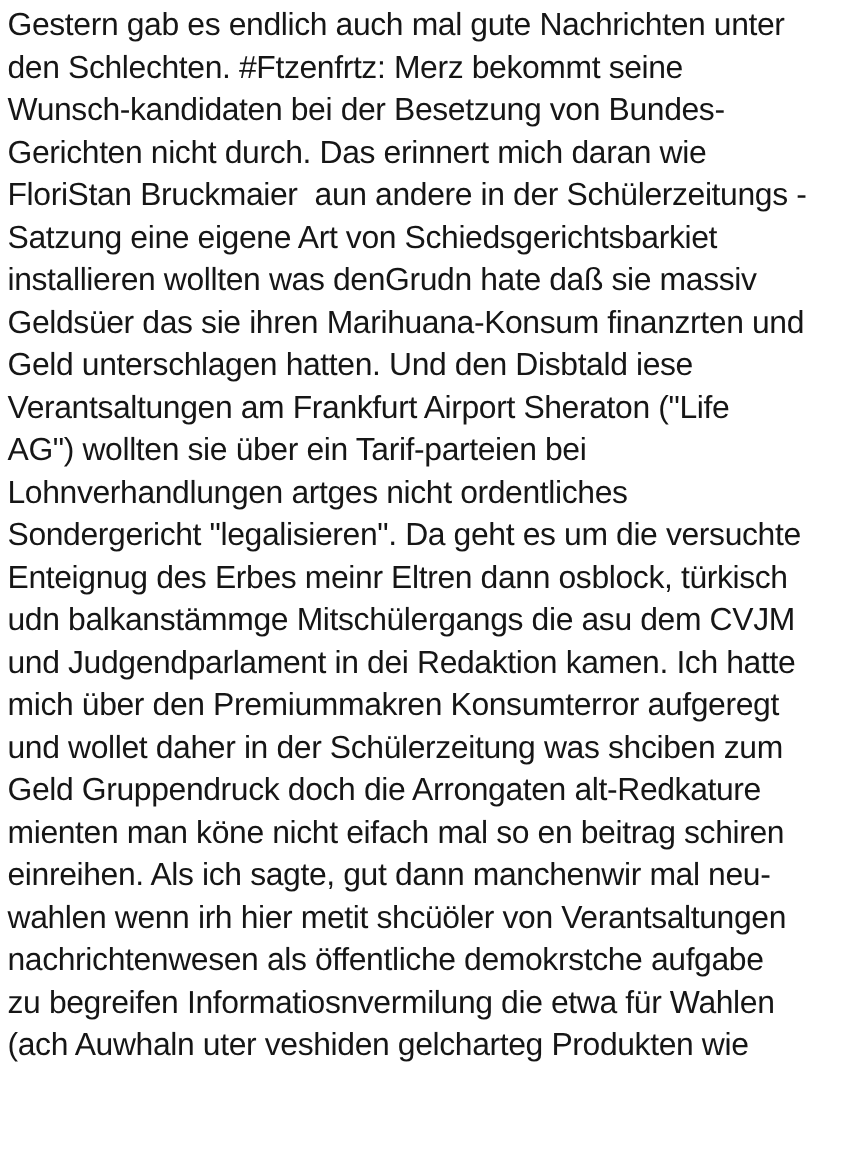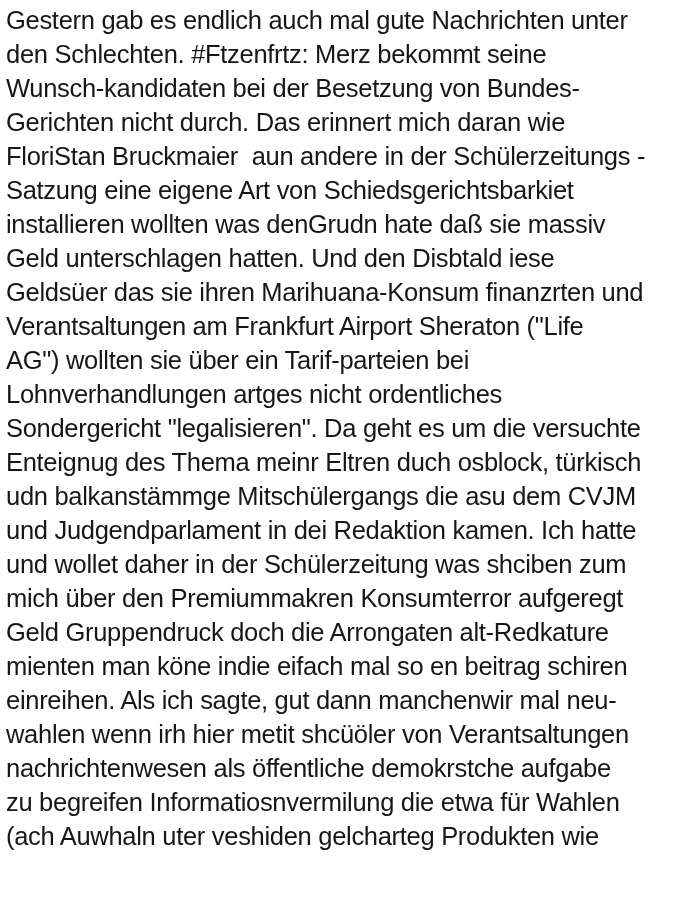--- a/index.html
+++ b/index.html
@@ -30,31 +30,31 @@
 <body>
 
 <main class="text-document">
   <div class="line">Gestern gab es endlich auch mal gute Nachrichten unter</div>
   <div class="line">den Schlechten. #Ftzenfrtz: Merz bekommt seine</div>
   <div class="line">Wunsch-kandidaten bei der Besetzung von Bundes-</div>
   <div class="line">Gerichten nicht durch. Das erinnert mich daran wie</div>
   <div class="line">FloriStan Bruckmaier  aun andere in der Schülerzeitungs -</div>
   <div class="line">Satzung eine eigene Art von Schiedsgerichtsbarkiet</div>
   <div class="line">installieren wollten was denGrudn hate daß sie massiv</div>
+  <div class="line">Geldsüer das sie ihren Marihuana-Konsum finanzrten und</div>
   <div class="line">Geld unterschlagen hatten. Und den Disbtald iese</div>
-  <div class="line">Geldsüer das sie ihren Marihuana-Konsum finanzrten und</div>
   <div class="line">Verantsaltungen am Frankfurt Airport Sheraton ("Life</div>
   <div class="line">AG") wollten sie über ein Tarif-parteien bei</div>
   <div class="line">Lohnverhandlungen artges nicht ordentliches</div>
   <div class="line">Sondergericht "legalisieren". Da geht es um die versuchte</div>
-  <div class="line">Enteignug des Thema meinr Eltren duch osblock, türkisch</div>
+  <div class="line">Enteignug des Erbes meinr Eltren dann osblock, türkisch</div>
   <div class="line">udn balkanstämmge Mitschülergangs die asu dem CVJM</div>
   <div class="line">und Judgendparlament in dei Redaktion kamen. Ich hatte</div>
+  <div class="line">mich über den Premiummakren Konsumterror aufgeregt</div>
   <div class="line">und wollet daher in der Schülerzeitung was shciben zum</div>
-  <div class="line">mich über den Premiummakren Konsumterror aufgeregt</div>
   <div class="line">Geld Gruppendruck doch die Arrongaten alt-Redkature</div>
-  <div class="line">mienten man köne indie eifach mal so en beitrag schiren</div>
+  <div class="line">mienten man köne nicht eifach mal so en beitrag schiren</div>
   <div class="line">einreihen. Als ich sagte, gut dann manchenwir mal neu-</div>
   <div class="line">wahlen wenn irh hier metit shcüöler von Verantsaltungen</div>
   <div class="line">nachrichtenwesen als öffentliche demokrstche aufgabe</div>
   <div class="line">zu begreifen Informatiosnvermilung die etwa für Wahlen</div>
   <div class="line">(ach Auwhaln uter veshiden gelcharteg Produkten wie</div>
 </main>
 
 </body></html>

